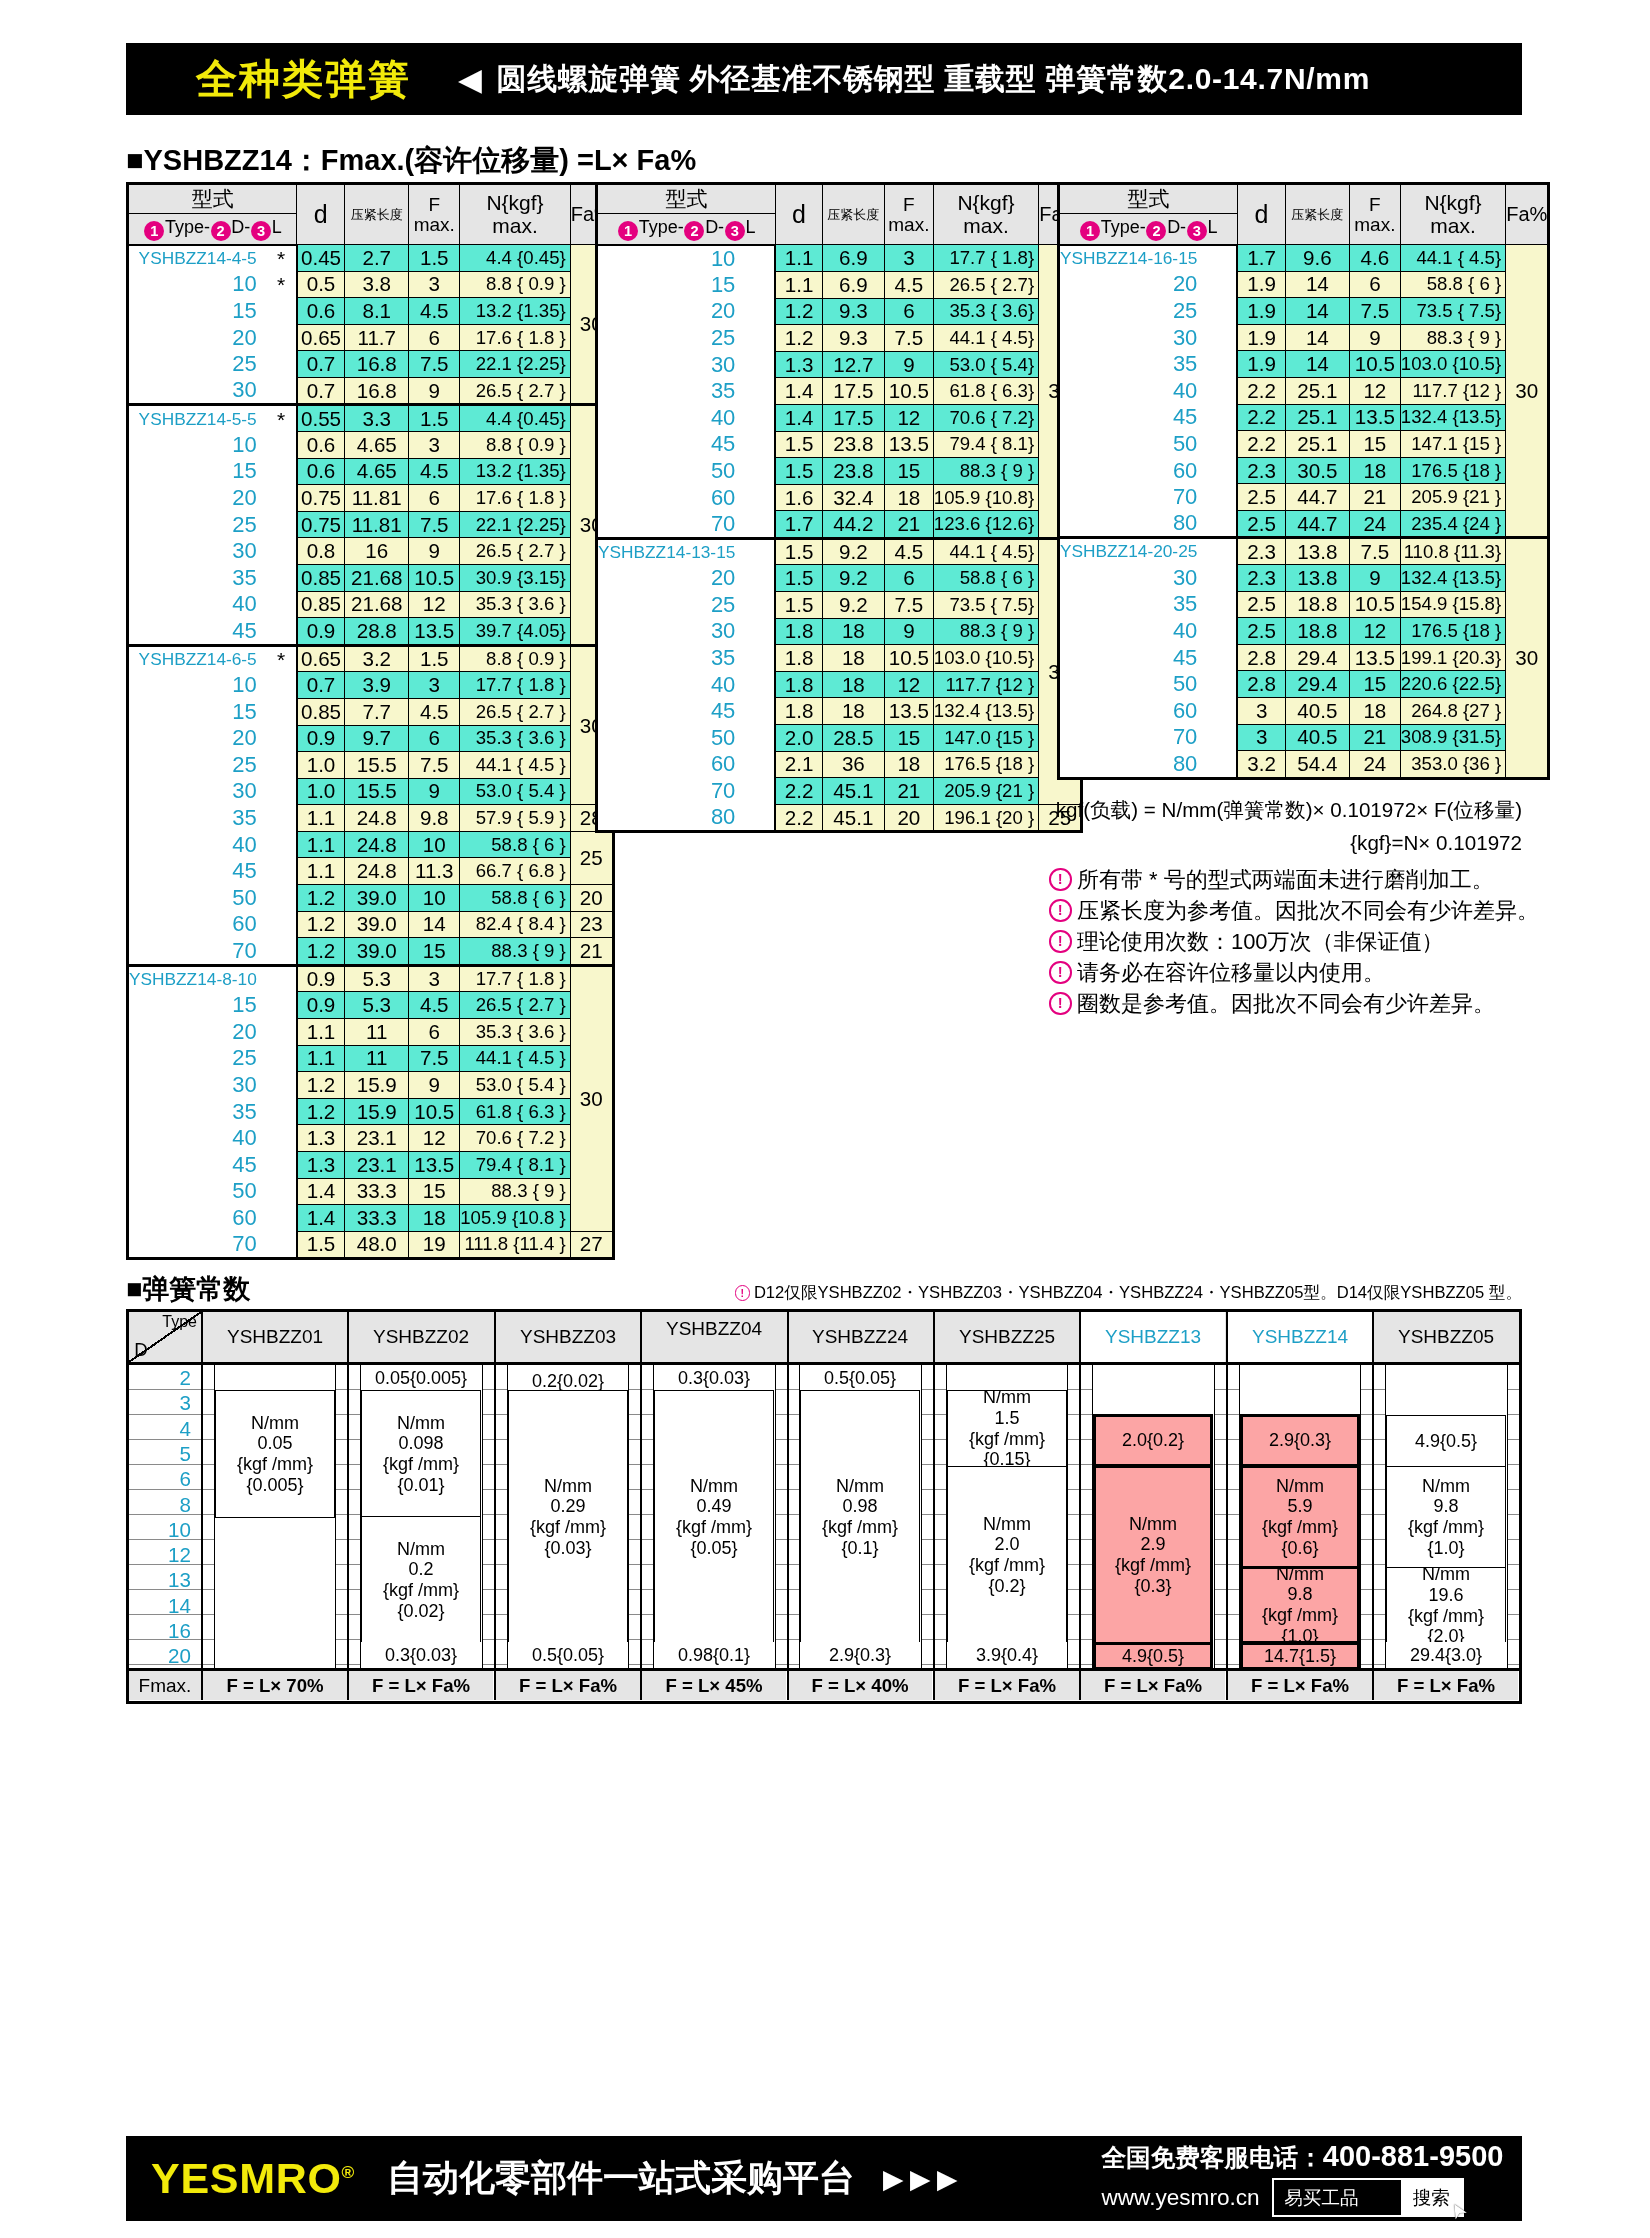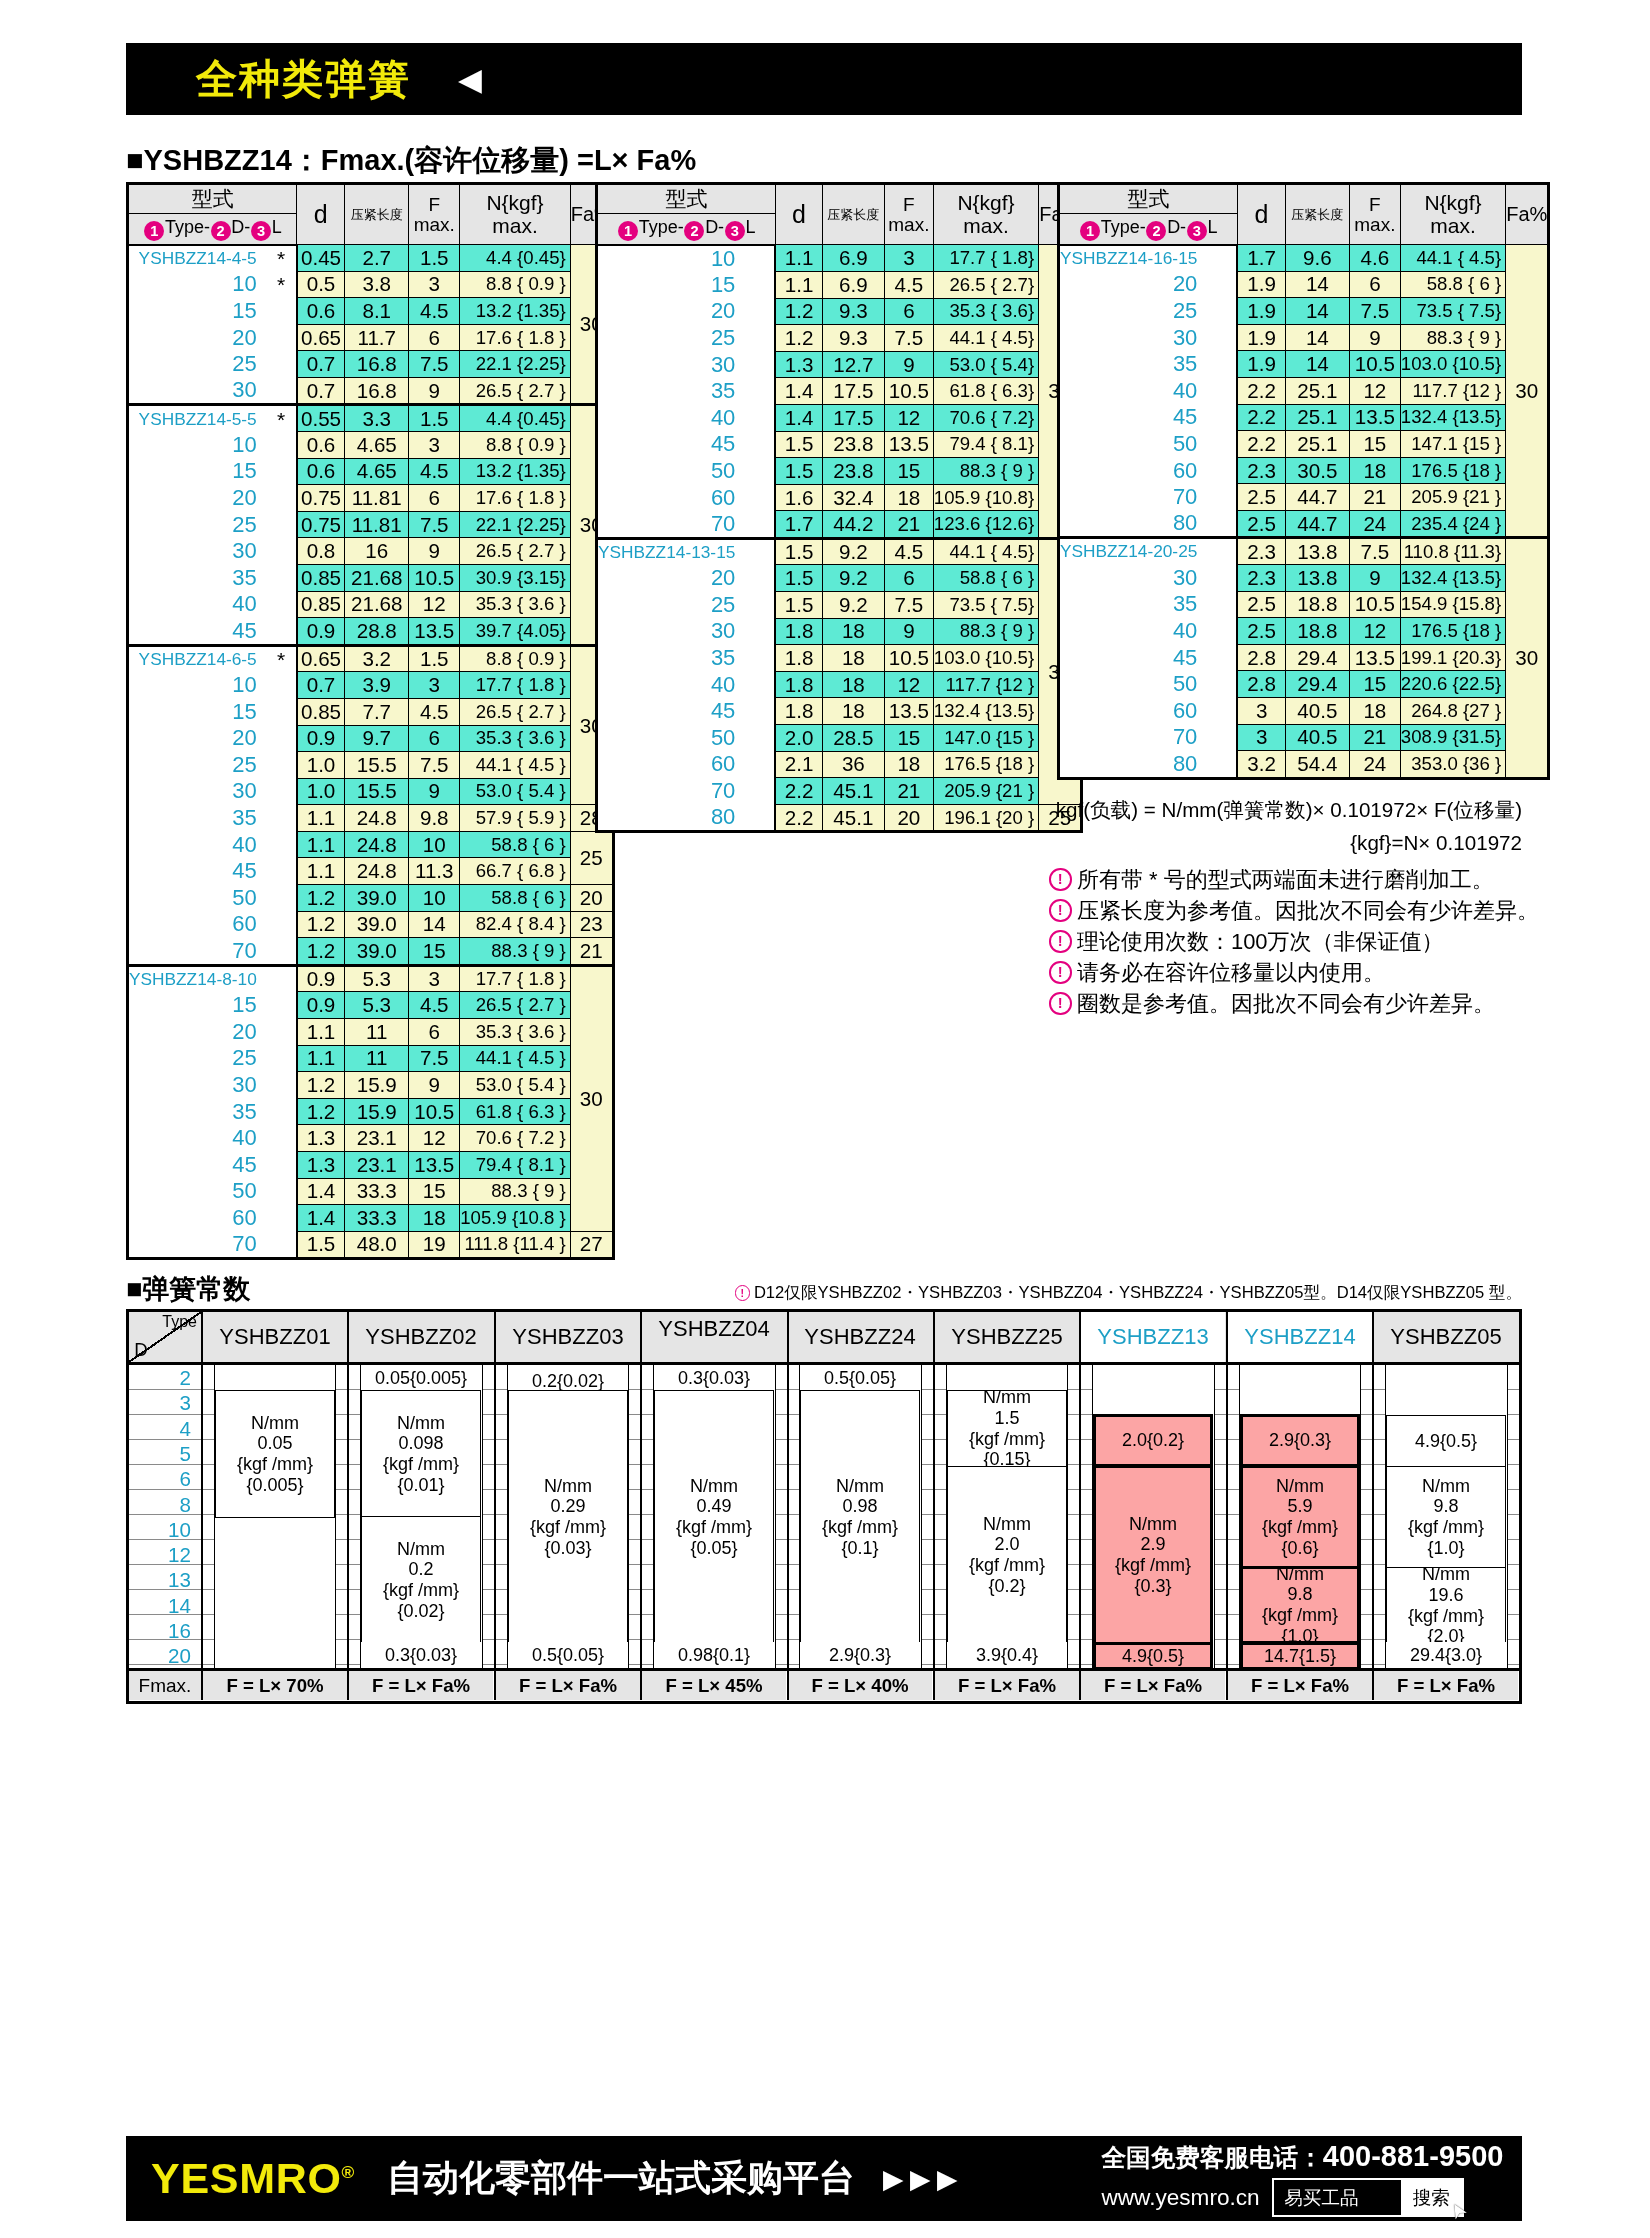--- a/index.html
+++ b/index.html
@@ -37,21 +37,21 @@
   .spec td.fa{background:#F8F7CC;font-size:20.6px;}
   .cnum{display:inline-flex;width:20px;height:20px;border-radius:50%;background:#E4007F;color:#fff;align-items:center;justify-content:center;font-size:14.6px;font-weight:bold;margin:0 0.7px;vertical-align:-2.7px;}
   
   .formulas{position:absolute;left:864px;width:658px;top:793px;text-align:right;font-size:20.6px;line-height:33px;white-space:nowrap;}
   .notes{position:absolute;left:1049px;top:864px;font-size:22px;line-height:31px;}
   .note-row{display:flex;align-items:center;gap:5.3px;white-space:nowrap;}
   .bang{display:inline-flex;flex:0 0 auto;width:18.6px;height:18.6px;border-radius:50%;border:2px solid #E4007F;color:#E4007F;align-items:center;justify-content:center;font-size:14.6px;font-weight:bold;}
   .bang.small{width:13.3px;height:13.3px;border-width:1.3px;font-size:10.6px;}
   
   .const-host{position:absolute;left:126px;top:1309px;width:1396px;height:395px;border:3.3px solid #000;box-sizing:border-box;background:#fff;}
-  .ch-cell{position:absolute;display:flex;align-items:center;justify-content:center;font-size:22px;}
+  .ch-cell{position:absolute;display:flex;align-items:center;justify-content:center;font-size:19px;}
   .cbox{position:absolute;box-sizing:border-box;display:flex;flex-direction:column;align-items:center;justify-content:center;font-size:18px;line-height:20.6px;background:#fff;}
   .cbox.bordered{border:1.3px solid #000;}
   .cbox.thick{border:3.3px solid #000;}
   .cbox.yel{background:#fca5a5;}
   .gut{position:absolute;background-image:repeating-linear-gradient(to bottom,transparent 0 24px,#8a8a8a 24px 25px);}
   .vsep{position:absolute;background:#000;}
   .dlab{position:absolute;color:#1D9FC6;font-size:20.6px;text-align:right;line-height:25px;}
   
   .footer{position:absolute;left:126px;top:2136px;width:1396px;height:85px;background:#000;display:flex;align-items:center;}
   .flogo{color:#F2EA0A;font-size:43px;font-weight:bold;margin-left:25px;letter-spacing:0.7px;}
@@ -67,20 +67,21 @@
   .fsi{color:#fff;font-size:18.6px;display:flex;align-items:center;padding:0 10.6px;width:106px;}
   .fsb{background:#fff;color:#000;font-size:18.6px;display:flex;align-items:center;justify-content:center;width:61px;position:relative;}
   .fsb .cursor{position:absolute;right:-4px;bottom:-8px;color:#fff;text-shadow:0 0 1.3px #000;font-size:20px;transform:rotate(-120deg);}
 </style>
 </head>
 <body>
 
 <div class="topbar">
   <span class="badge">全种类弹簧</span>
   <span class="tri">◀</span>
+  <span class="subtitle">圆线螺旋弹簧 外径基准不锈钢型 重载型 弹簧常数2.0-14.7N/mm</span>
 </div>
 
 <div class="sec1title">■YSHBZZ14：Fmax.(容许位移量) =L×  Fa%</div>
 
 <div class="spec-host" id="spec0" style="left:126px">
     <table class="spec">
       <colgroup>
         <col style="width: 156px;">
         <col style="width: 48px;">
         <col style="width: 64px;">

